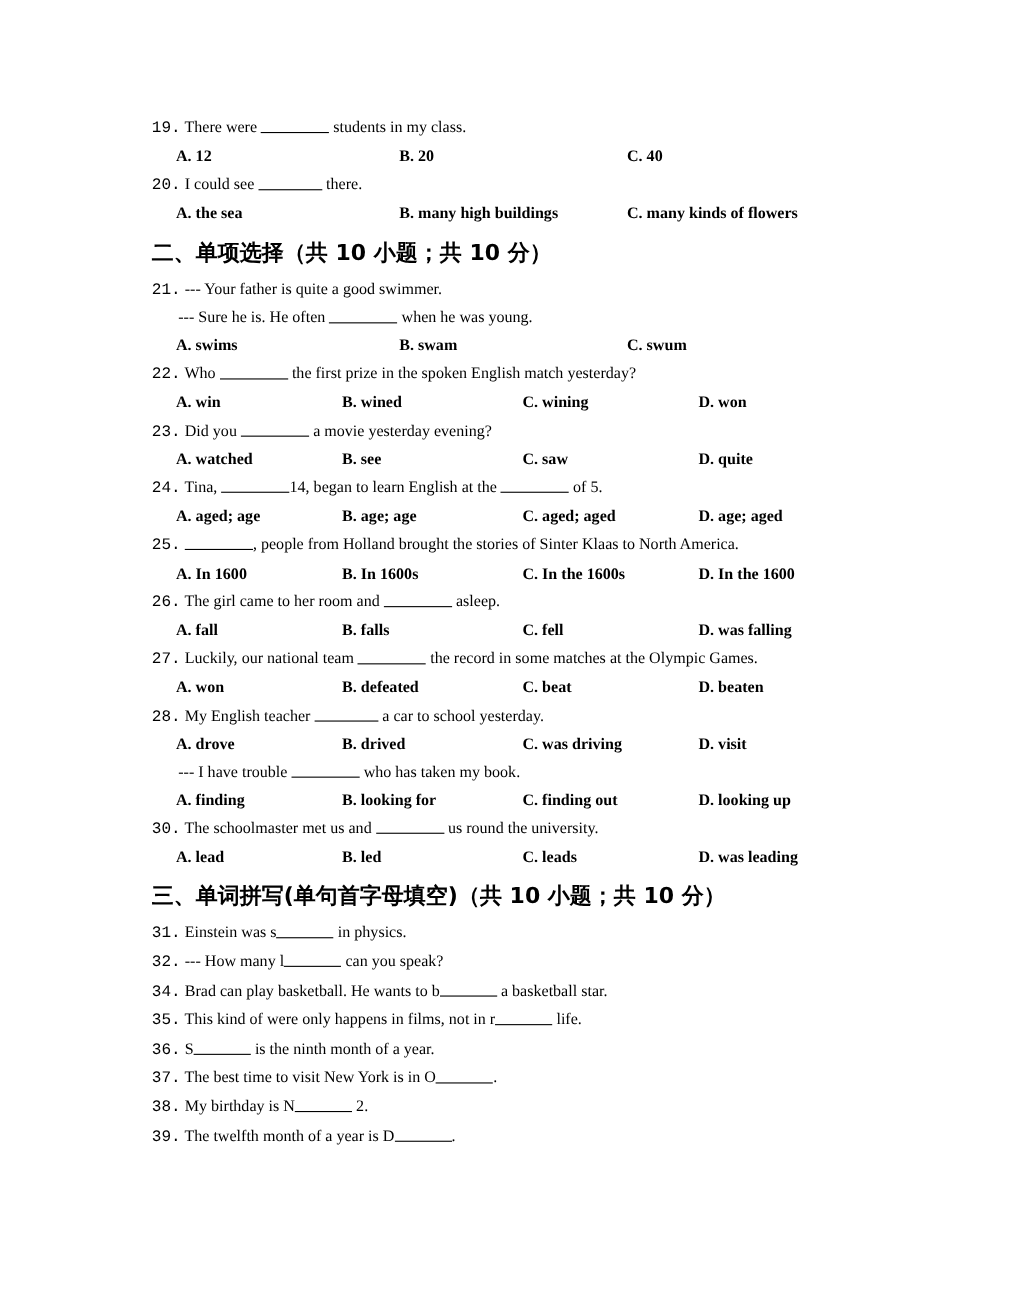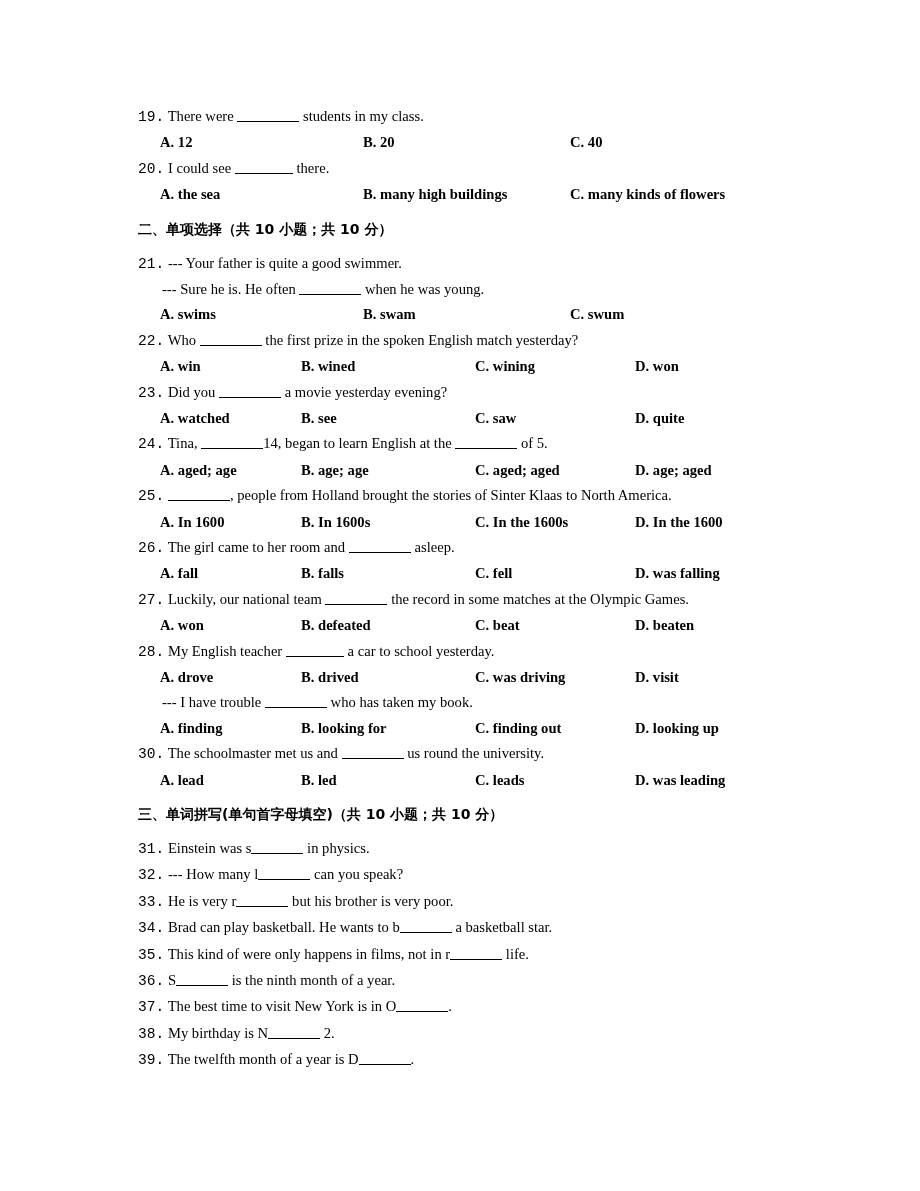--- a/index.html
+++ b/index.html
@@ -62,42 +62,42 @@
     white-space: nowrap;
   }
   .opt {
     position: absolute;
     top: 0;
     white-space: nowrap;
     font-weight: bold;
   }
   
   .opts.four .opt:nth-child(1) { left: 22px; }
-  .opts.four .opt:nth-child(2) { left: 163px; }
+  .opts.four .opt:nth-child(2) { left: 173px; }
   .opts.four .opt:nth-child(3) { left: 337px; }
   .opts.four .opt:nth-child(4) { left: 497px; }
   
   .opts.three .opt:nth-child(1) { left: 22px; }
   .opts.three .opt:nth-child(2) { left: 197px; margin-left: 28px; }
   .opts.three .opt:nth-child(3) { left: 432px; }
 
   
   .blank {
     display: inline-block;
     border-bottom: 1px solid #000;
     height: 13px;
     vertical-align: -1px;
   }
   .blank.w-long  { width: 62px; }
   .blank.w-mid   { width: 58px; }
   .blank.w-short { width: 52px; }
 
   
   .section-head {
-    font-size: 14px;
+    font-size: 20px;
     font-weight: bold;
     line-height: 25px;
     margin-top: 9px;
     margin-bottom: 9px;
     white-space: nowrap;
     font-family: "DejaVu Sans", "Liberation Sans", sans-serif;
   }
 </style>
 </head>
 <body>
@@ -291,25 +291,20 @@
     <span>Einstein was s</span><span class="blank w-short"></span>
     <span>in physics.</span>
   </div>
 
   <div class="q">
     <span class="qnum">32.</span>
     <span>--- How many l</span><span class="blank w-short"></span>
     <span>can you speak?</span>
   </div>
 
-  <div class="q">
-    <span class="qnum">33.</span>
-    <span>He is very r</span><span class="blank w-short"></span>
-    <span>but his brother is very poor.</span>
-  </div>
 
   <div class="q">
     <span class="qnum">34.</span>
     <span>Brad can play basketball. He wants to b</span><span class="blank w-short"></span>
     <span>a basketball star.</span>
   </div>
 
   <div class="q">
     <span class="qnum">35.</span>
     <span>This kind of were only happens in films, not in r</span><span class="blank w-short"></span>

